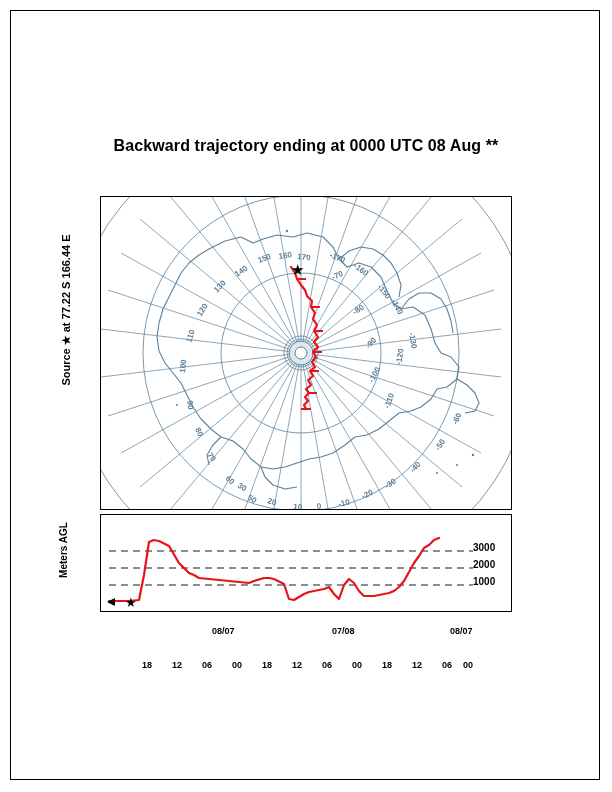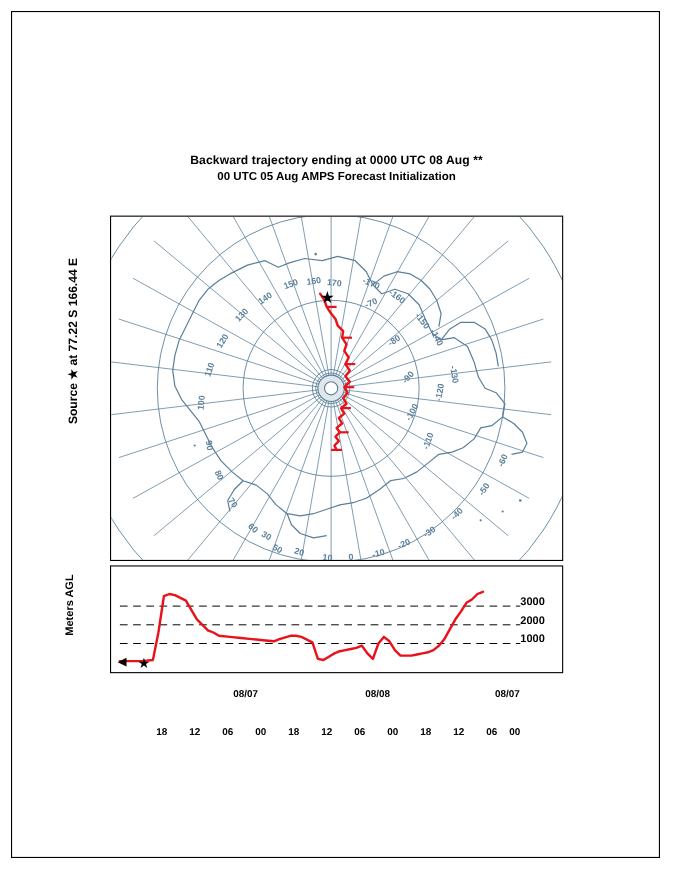--- a/index.html
+++ b/index.html
@@ -39,21 +39,21 @@
     text-align: center;
     color: #000000;
   }
   .title-line1 {
     font-size: 11px;
     font-weight: bold;
     letter-spacing: 0.2px;
     line-height: 14px;
   }
   .title-line2 {
-    font-size: 11px;
+    font-size: 16px;
     font-weight: bold;
     letter-spacing: 0.1px;
     line-height: 16px;
   }
   .title-line3 {
     font-size: 10.5px;
     font-weight: bold;
     line-height: 15px;
   }
   
@@ -141,21 +141,20 @@
 </style>
 </head>
 <body>
 
 <div id="page">
 
   <div class="page-border"></div>
 
   <div class="titles">
     <div class="title-line2">Backward trajectory ending at 0000 UTC 08 Aug **</div>
-    <div class="title-line3">00 UTC 05 Aug    AMPS  Forecast Initialization</div>
   </div>
 
   <div class="source-label">Source  ★  at   77.22 S  166.44 E</div>
 
   <div class="meters-label">Meters AGL</div>
 
   <div class="map-panel">
     <svg width="410" height="312" viewBox="0 0 410 312">
       <defs>
         <clipPath id="mapclip">
@@ -326,17 +325,17 @@
     <div class="tick-label" style="left:157px; top:1px; width:20px;">18</div>
     <div class="tick-label" style="left:187px; top:1px; width:20px;">12</div>
     <div class="tick-label" style="left:217px; top:1px; width:20px;">06</div>
     <div class="tick-label" style="left:247px; top:1px; width:20px;">00</div>
     <div class="tick-label" style="left:277px; top:1px; width:20px;">18</div>
     <div class="tick-label" style="left:307px; top:1px; width:20px;">12</div>
     <div class="tick-label" style="left:337px; top:1px; width:20px;">06</div>
     <div class="tick-label" style="left:358px; top:1px; width:20px;">00</div>
 
     <div class="date-label" style="left:112px; top:14px; width:36px;">08/07</div>
-    <div class="date-label" style="left:232px; top:14px; width:36px;">08/08</div>
+    <div class="date-label" style="left:232px; top:14px; width:36px;">07/08</div>
     <div class="date-label" style="left:350px; top:14px; width:36px;">08/07</div>
   </div>
 
 </div>
 
 </body></html>

